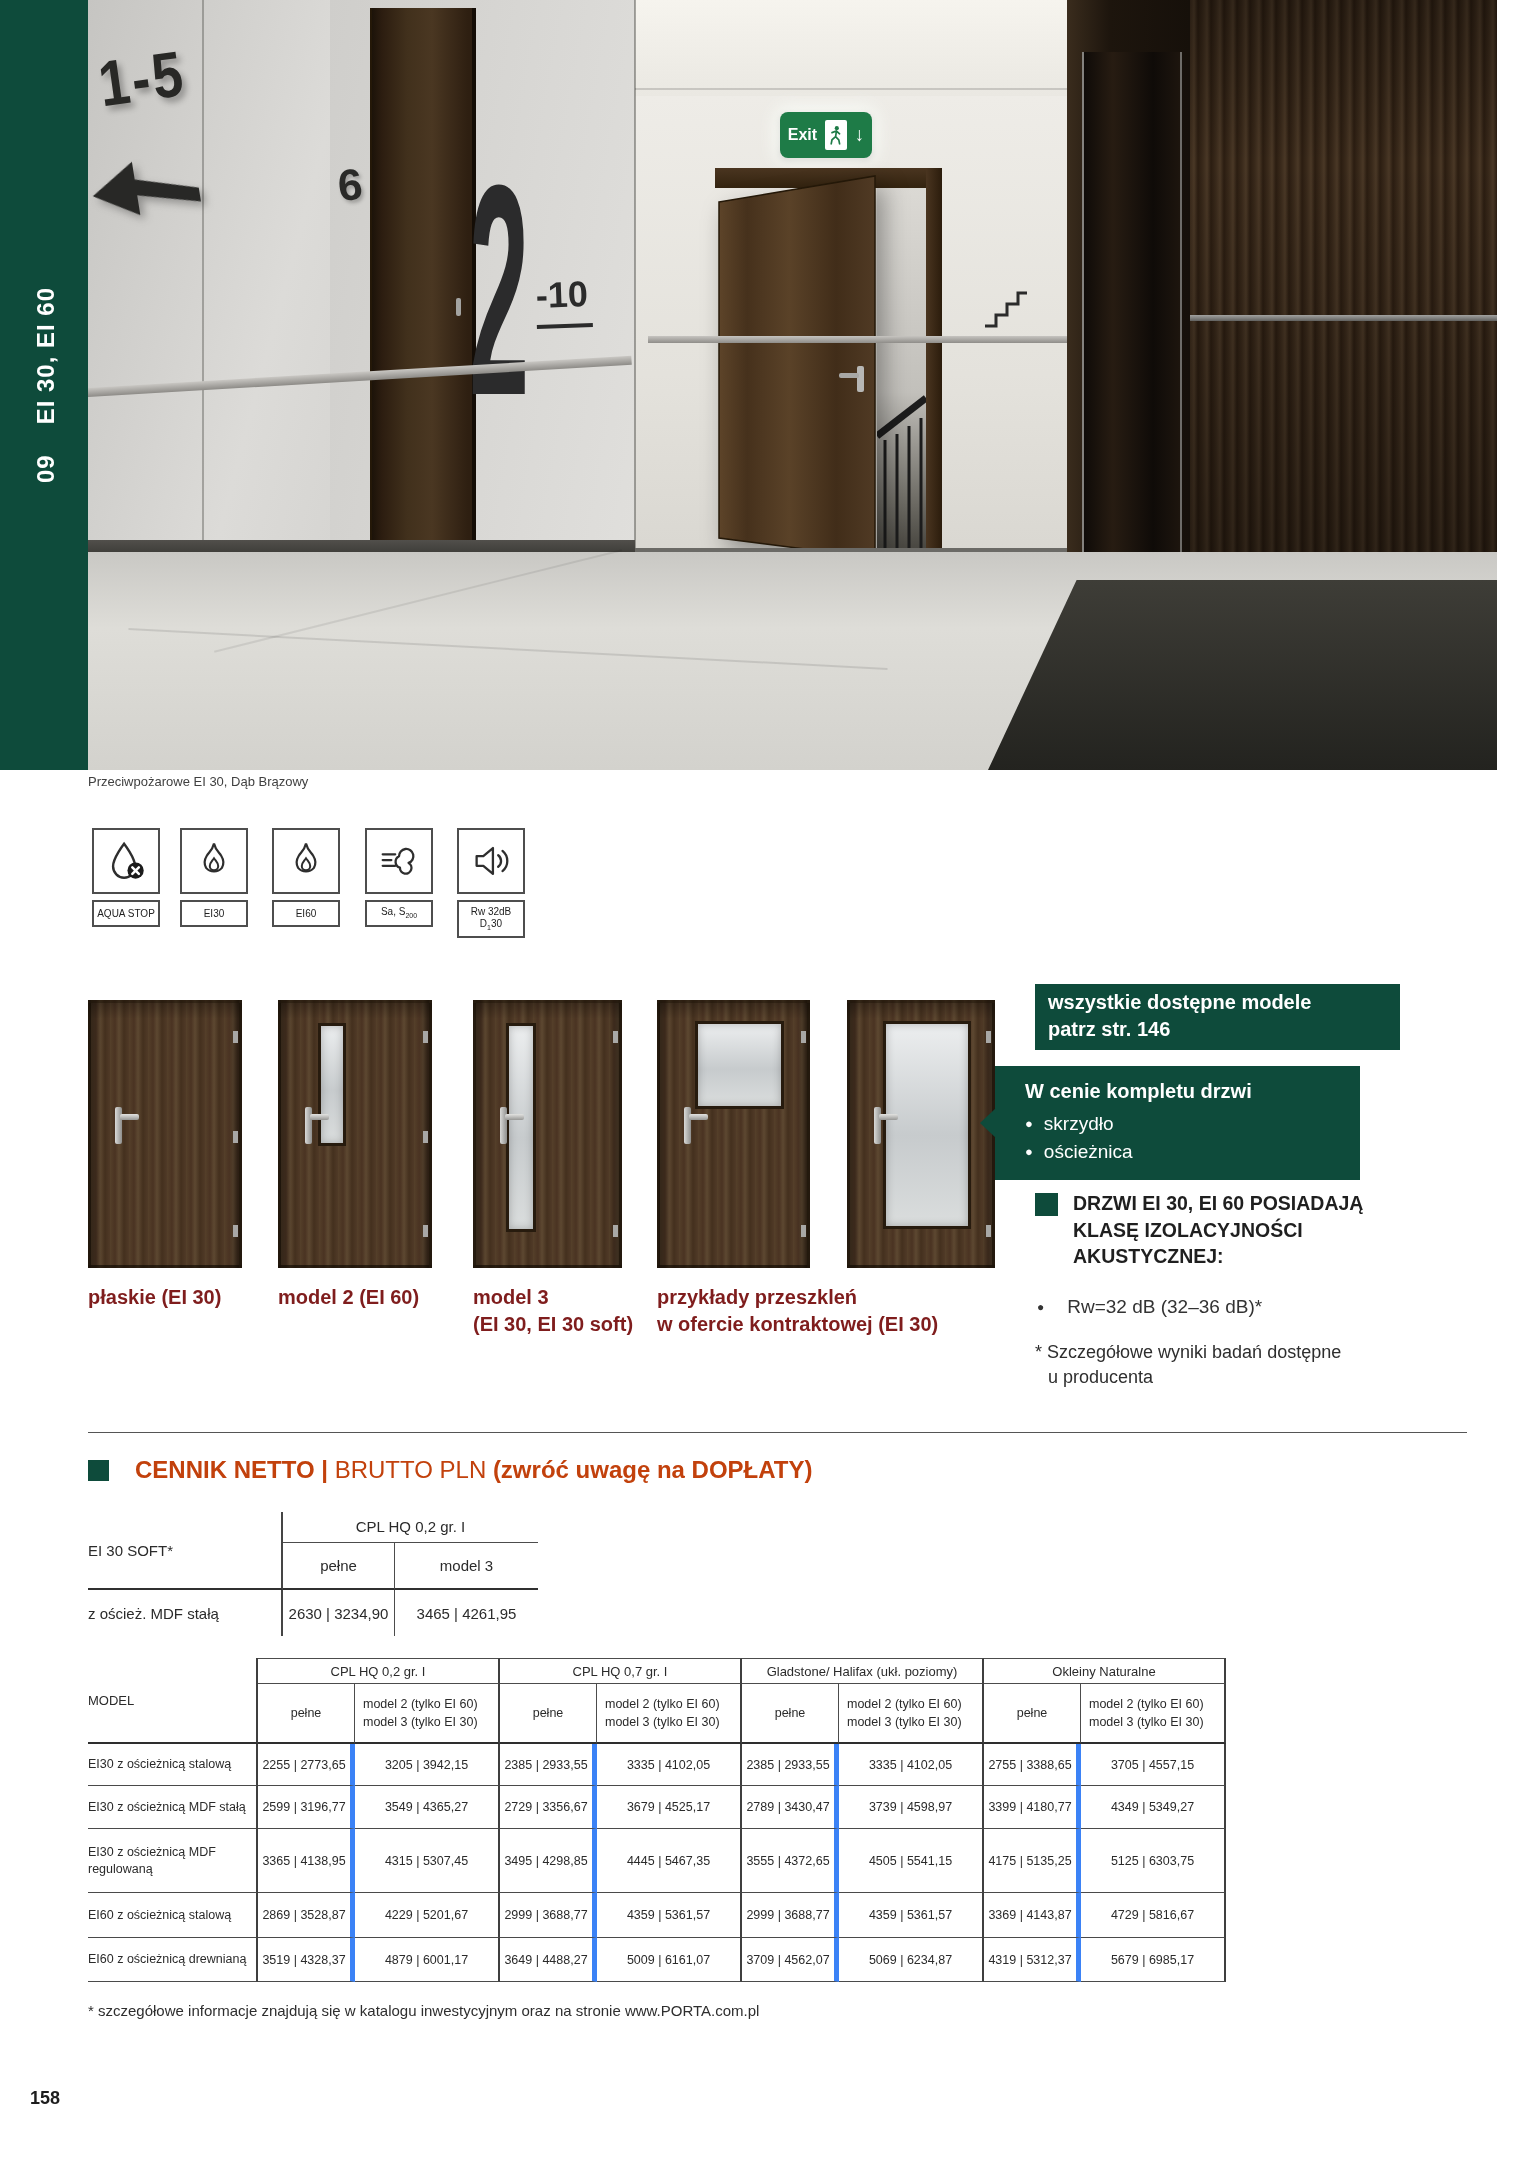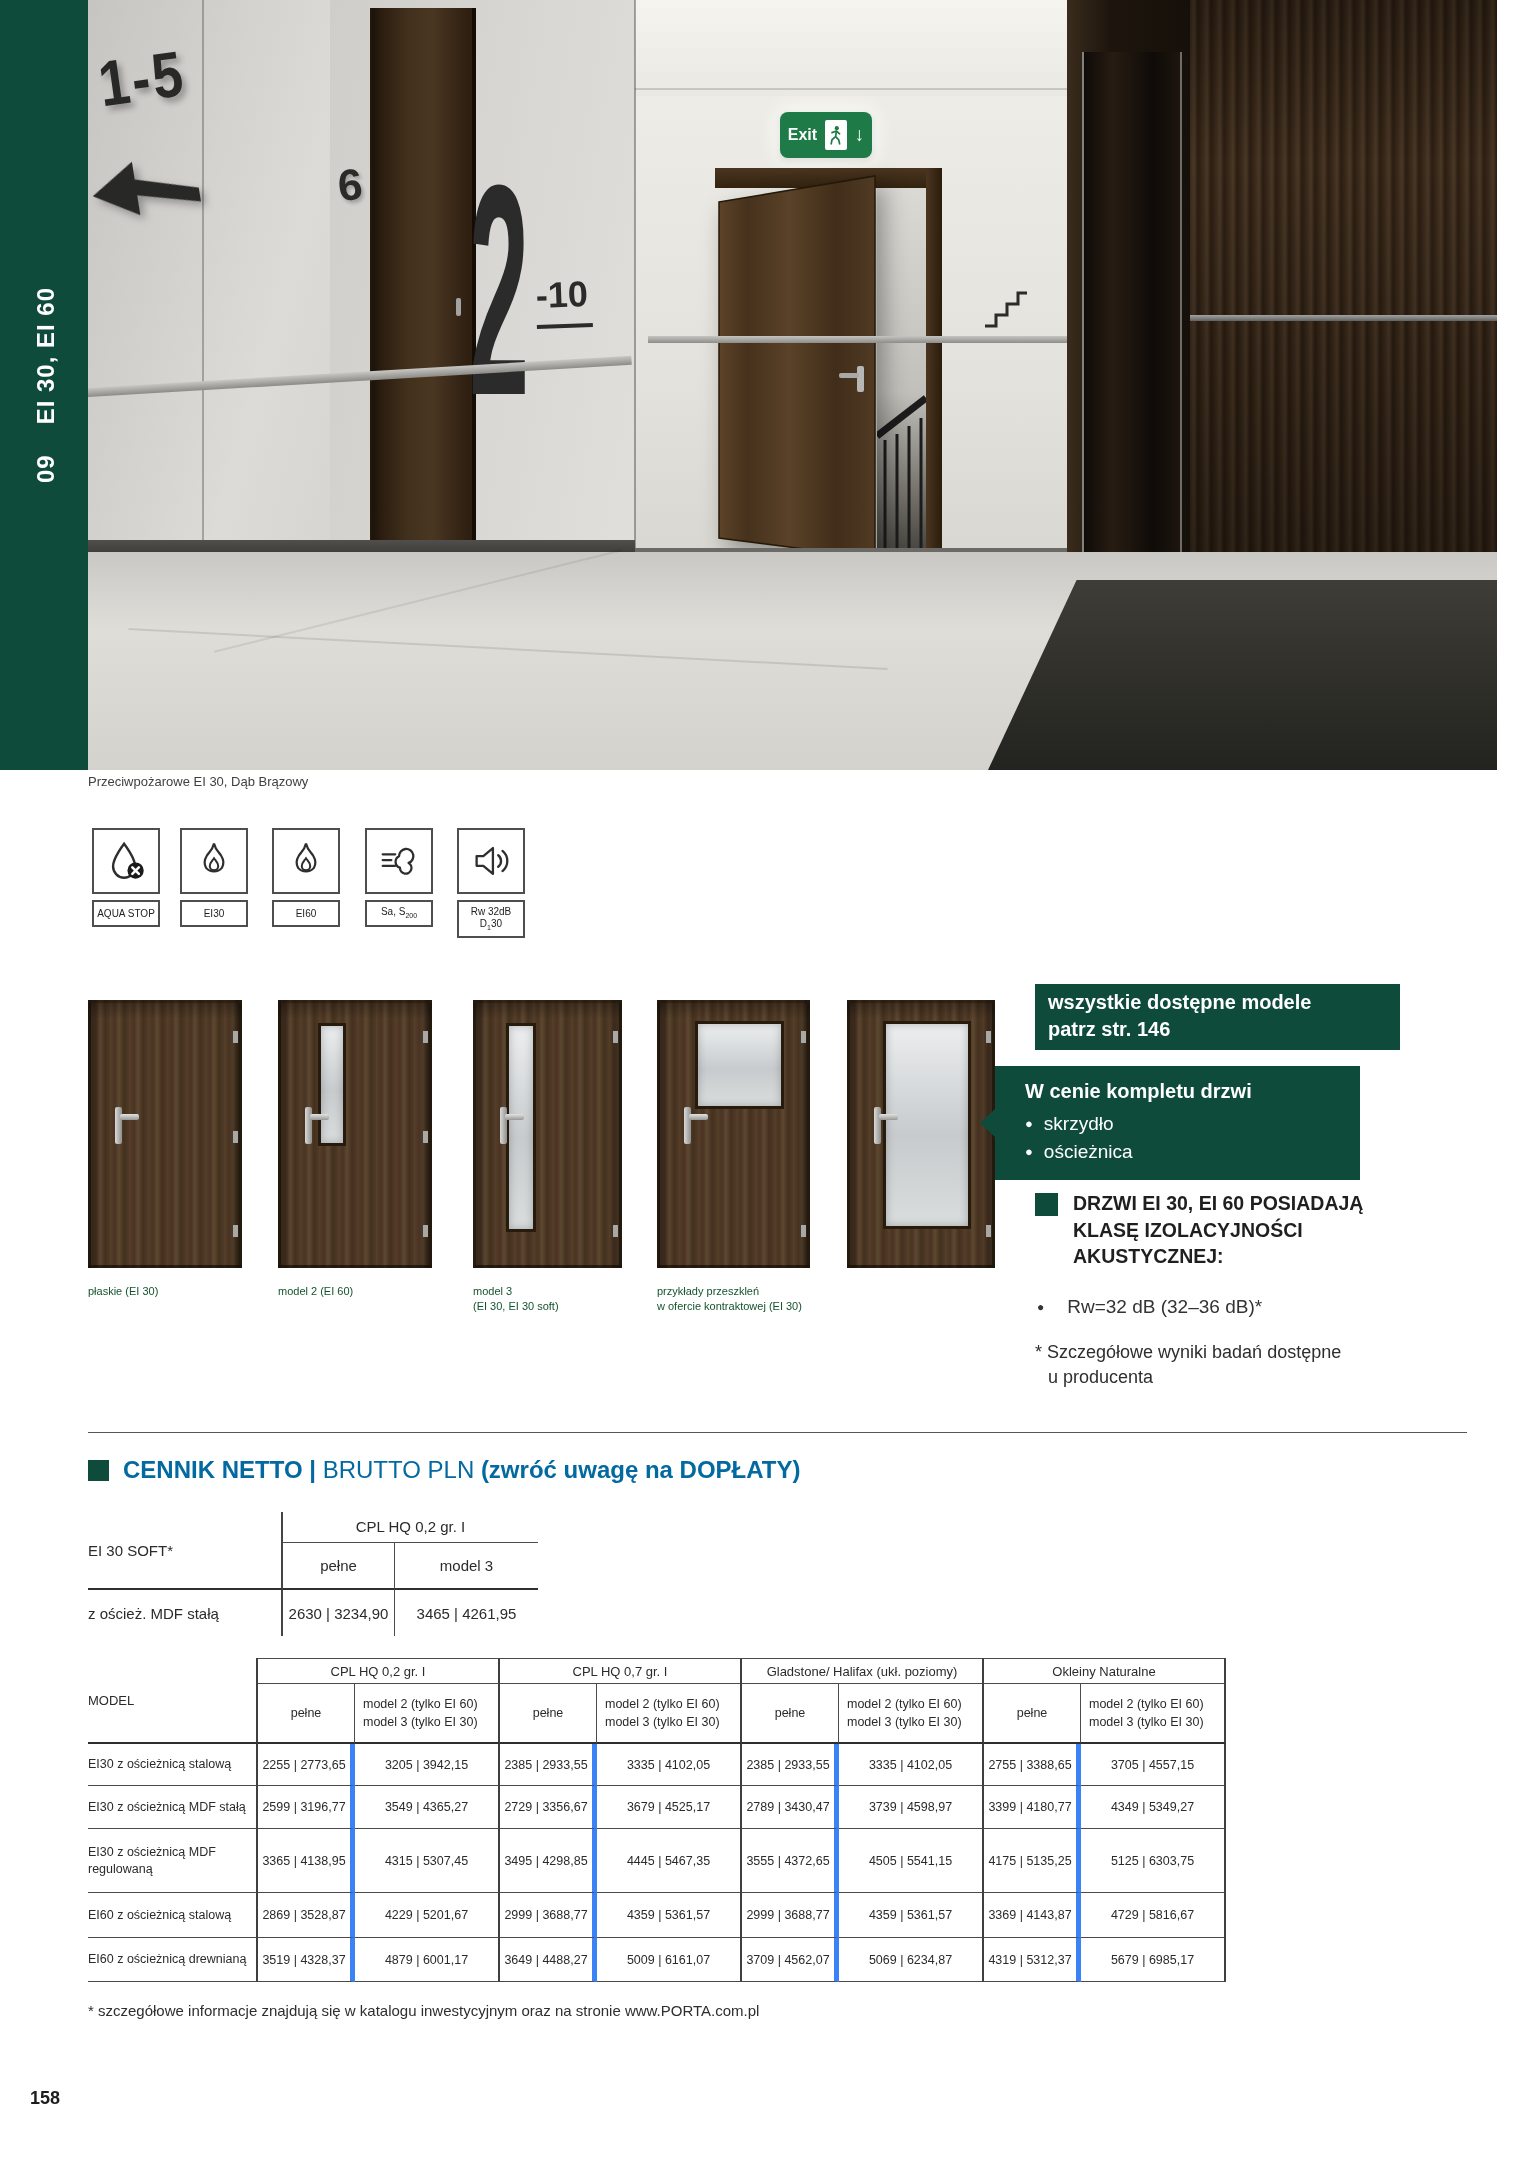--- a/index.html
+++ b/index.html
@@ -78,21 +78,21 @@
   
   .door{top:1000px;height:268px;box-sizing:border-box;border:3px solid rgba(20,12,4,.55);
         background:linear-gradient(90deg,rgba(0,0,0,.38),rgba(0,0,0,0) 7%,rgba(0,0,0,0) 93%,rgba(0,0,0,.38)),
         linear-gradient(180deg,rgba(0,0,0,.25),rgba(0,0,0,0) 6%),
         repeating-linear-gradient(90deg,#55402a 0px,#4a3322 5px,#5d4831 9px,#44301e 14px,#503a27 19px);}
   .door .glass{position:absolute;border:3px solid #271b0e;background:linear-gradient(180deg,#eceeef,#c7cbcd 55%,#dadddd);
                box-shadow:inset 0 0 8px rgba(0,0,0,.25);}
   .door .handle-plate{position:absolute;left:24px;top:104px;width:7px;height:37px;background:linear-gradient(90deg,#d9d9d7,#8f8f8d);border-radius:2px;}
   .door .handle-lever{position:absolute;left:29px;top:111px;width:19px;height:6px;background:linear-gradient(180deg,#e3e3e1,#979795);border-radius:2px;}
   .door .hinge{position:absolute;right:1px;width:5px;height:12px;background:#a8a8a6;}
-  .door-label{top:1284px;font-size:11px;line-height:1.35;color:#14532d;}
+  .door-label{top:1284px;font-size:20px;line-height:1.35;color:#7f1d1d;font-weight:bold;}
 
   
   .promo{left:1035px;top:984px;width:365px;box-sizing:border-box;background:#0e4b3b;color:#fff;
          font-size:20px;font-weight:700;line-height:27px;padding:5px 10px 7px 13px;}
   .included{left:995px;top:1066px;width:365px;box-sizing:border-box;background:#0e4b3b;color:#fff;
             padding:14px 12px 14px 30px;}
   .included .notch{position:absolute;left:-15px;top:42px;width:0;height:0;
                    border-top:15px solid transparent;border-bottom:15px solid transparent;border-right:16px solid #0e4b3b;}
   .included .inc-title{font-size:20px;font-weight:700;margin-bottom:7px;}
   .inc-item{font-size:19px;line-height:28px;display:flex;align-items:center;}
@@ -102,21 +102,21 @@
   .ac-heading{margin-left:15px;font-size:19.5px;font-weight:700;line-height:26.5px;color:#1f1f1f;}
   .rw-line{left:1037px;top:1296px;display:flex;align-items:center;font-size:19px;color:#333;}
   .rw-line .b-dot2{font-size:12px;margin-right:23px;color:#333;}
   .ac-foot{left:1035px;top:1340px;font-size:18px;line-height:25px;color:#2e2e2e;}
   .ac-foot .l2{padding-left:13px;}
 
   
   .hr{left:88px;top:1432px;width:1379px;height:1px;background:#555;}
   .cennik{left:88px;top:1456px;display:flex;align-items:center;}
   .cennik .g-square2{width:21px;height:21px;background:#0e4b3b;margin-right:14px;}
-  .cennik .h-txt{font-size:24px;color:#0369a1;}
+  .cennik .h-txt{font-size:24px;color:#c2410c;margin-left:12px;}
   .cennik .b{font-weight:700;}
 
   .t1{left:88px;top:1512px;display:grid;grid-template-columns:195px 112px 143px;grid-template-rows:31px 47px 46px;
       font-size:15px;color:#2b2b2b;}
   .t1 .lab{grid-column:1;grid-row:1/3;border-right:2px solid #454545;border-bottom:2px solid #303030;
            display:flex;align-items:center;}
   .t1 .grp{grid-column:2/4;border-bottom:1px solid #4c4c4c;display:flex;align-items:center;justify-content:center;padding-bottom:2px;}
   .t1 .sub{border-bottom:2px solid #303030;display:flex;align-items:center;justify-content:center;}
   .t1 .sub.v1{border-right:1px solid #4c4c4c;}
   .t1 .rowlab{display:flex;align-items:center;border-right:2px solid #454545;}

